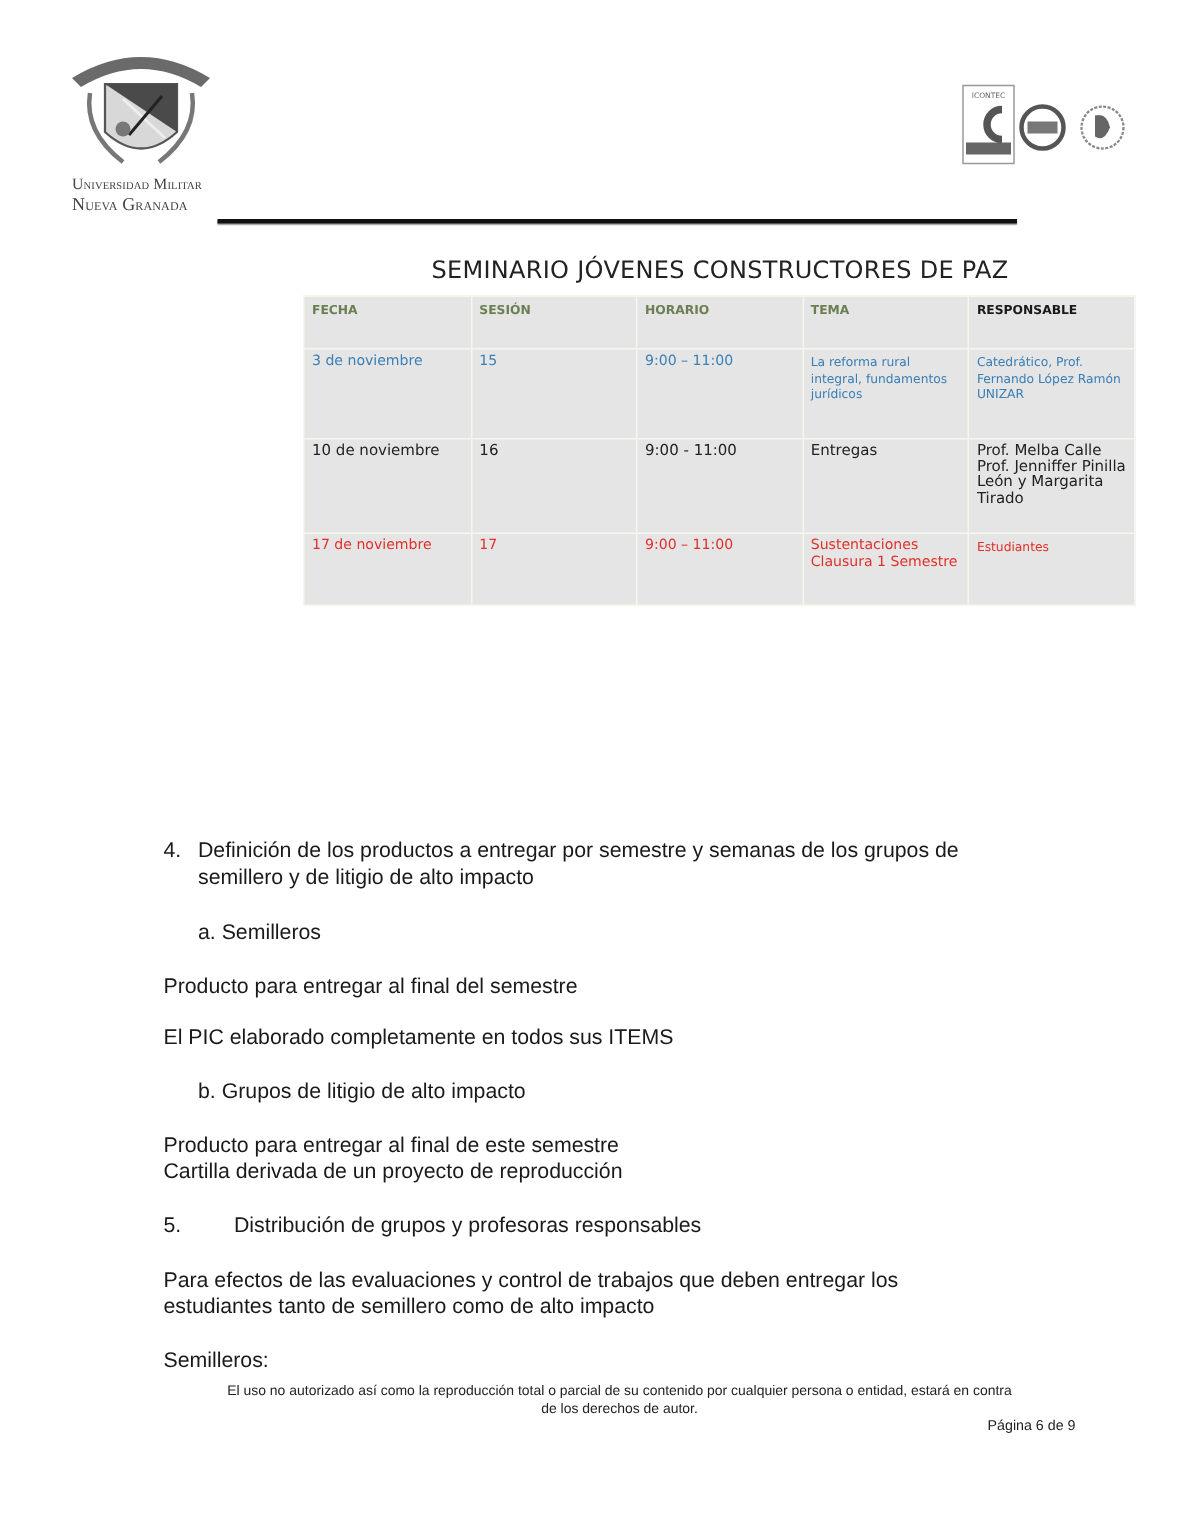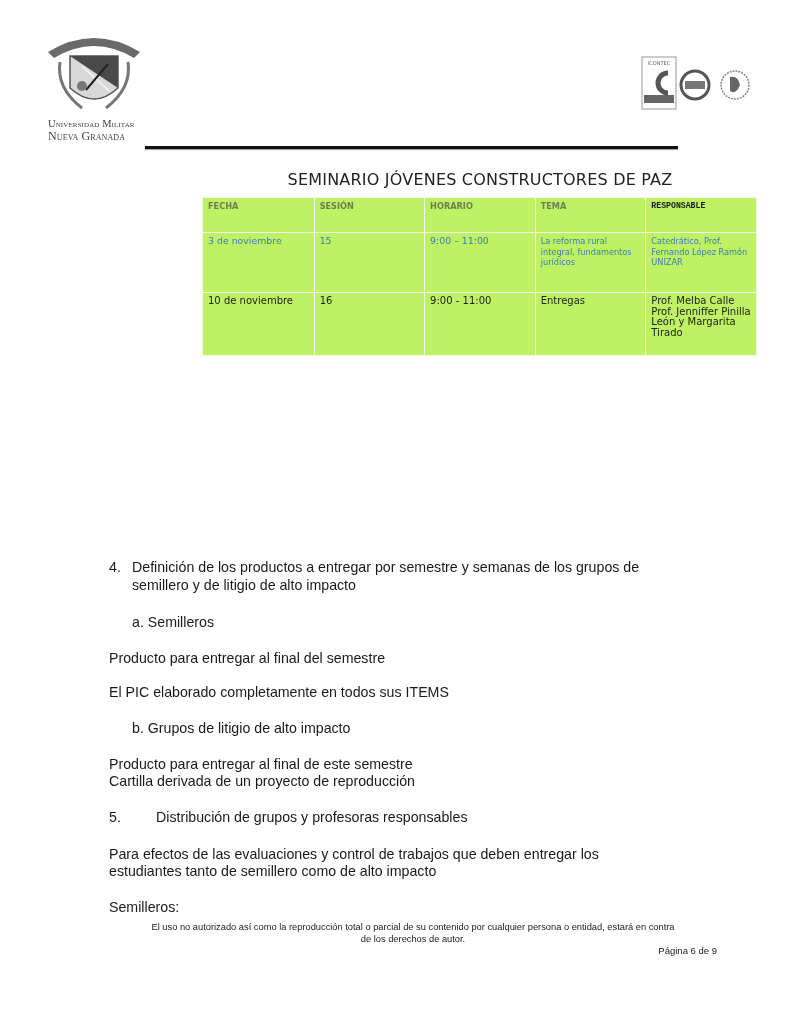--- a/index.html
+++ b/index.html
@@ -9,28 +9,28 @@
   .logo-left svg { display: block; }
   .logo-text { position: absolute; left: 48px; top: 118px; width: 100px; font-family: "Liberation Serif", serif; color: #444; font-size: 10.5px; line-height: 12px; font-variant: small-caps; letter-spacing: 0.1px; }
   .logo-text .l2 { font-size: 12px; }
 
   .certs { position: absolute; left: 640px; top: 55px; width: 120px; height: 65px; }
 
   .header-rule { position: absolute; left: 145px; top: 146px; width: 533px; height: 3px; background: #111; box-shadow: 0 1px 1px #999; }
 
   .table-title { position: absolute; left: 200px; top: 170px; width: 560px; text-align: center; font-family: "DejaVu Sans", sans-serif; font-size: 16px; letter-spacing: 0.2px; color: #222; }
 
-  table.sched { position: absolute; left: 202px; top: 197px; width: 555px; border-collapse: collapse; background: #bef264; font-family: "DejaVu Sans", sans-serif; font-size: 9.4px; line-height: 10.5px; }
+  table.sched { position: absolute; left: 202px; top: 197px; width: 555px; border-collapse: collapse; background: #e5e5e5; font-family: "DejaVu Sans", sans-serif; font-size: 9.4px; line-height: 10.5px; }
   table.sched td { border: 1.5px solid #f4f7ec; vertical-align: top; padding: 3px 5px 3px 5px; }
   table.sched tr.head td { height: 28px; color: #6b7f52; font-weight: bold; font-size: 8.2px; }
   table.sched tr.head td.last { color: #1a1a1a; }
   table.sched tr.r1 td { height: 53px; color: #3a7fb5; }
   table.sched tr.r2 td { height: 56px; color: #222; font-size: 10px; line-height: 10.6px; }
   table.sched tr.r3 td { height: 41px; color: #e0302a; }
-  .c1 { width: 101px; } .c2 { width: 100px; } .c3 { width: 100px; } .c4 { width: 100px; } .c5 { width: 100px; font-family: Liberation Mono, monospace; }
+  .c1 { width: 101px; } .c2 { width: 100px; } .c3 { width: 100px; } .c4 { width: 100px; } .c5 { width: 100px; }
   .small { font-size: 8.2px; }
 
   .body-text { position: absolute; left: 109px; font-size: 14.2px; line-height: 17px; color: #1a1a1a; }
   .ind { left: 132px; }
 
   .footer-note { position: absolute; left: 108px; top: 921px; width: 610px; text-align: center; font-size: 9.3px; line-height: 12px; color: #222; }
   .page-num { position: absolute; right: 74px; top: 945px; font-size: 9.5px; color: #222; }
 </style>
 </head>
 <body>
@@ -91,20 +91,27 @@
     <td class="small">La reforma rural integral, fundamentos jurídicos</td>
     <td class="small">Catedrático, Prof. Fernando López Ramón UNIZAR</td>
   </tr>
   <tr class="r2">
     <td>10 de noviembre</td>
     <td>16</td>
     <td>9:00 -  11:00</td>
     <td>Entregas</td>
     <td>Prof. Melba Calle Prof. Jenniffer Pinilla León y Margarita Tirado</td>
   </tr>
+  <tr class="r3">
+    <td>17 de noviembre</td>
+    <td>17</td>
+    <td>9:00 – 11:00</td>
+    <td>Sustentaciones Clausura 1 Semestre</td>
+    <td class="small">Estudiantes</td>
+  </tr>
 </tbody>
   </table>
 
 <div class="body-text" style="top:559px;">4.</div>
 <div class="body-text ind" style="top:559px;">Definición de los productos a entregar por semestre y semanas de los grupos de</div>
 <div class="body-text ind" style="top:577px;">semillero y de litigio de alto impacto</div>
 
 <div class="body-text ind" style="top:614px;">a.  Semilleros</div>
 
 <div class="body-text" style="top:650px;">Producto para entregar al final del semestre</div>

